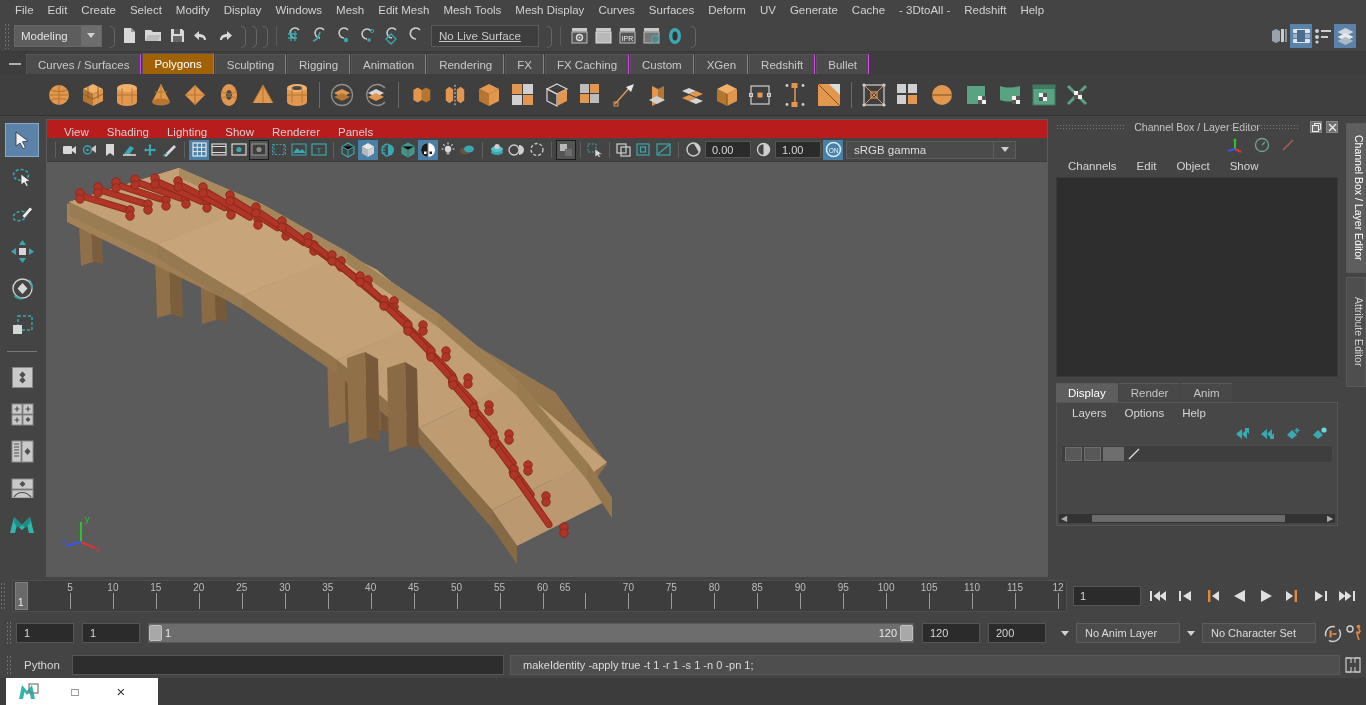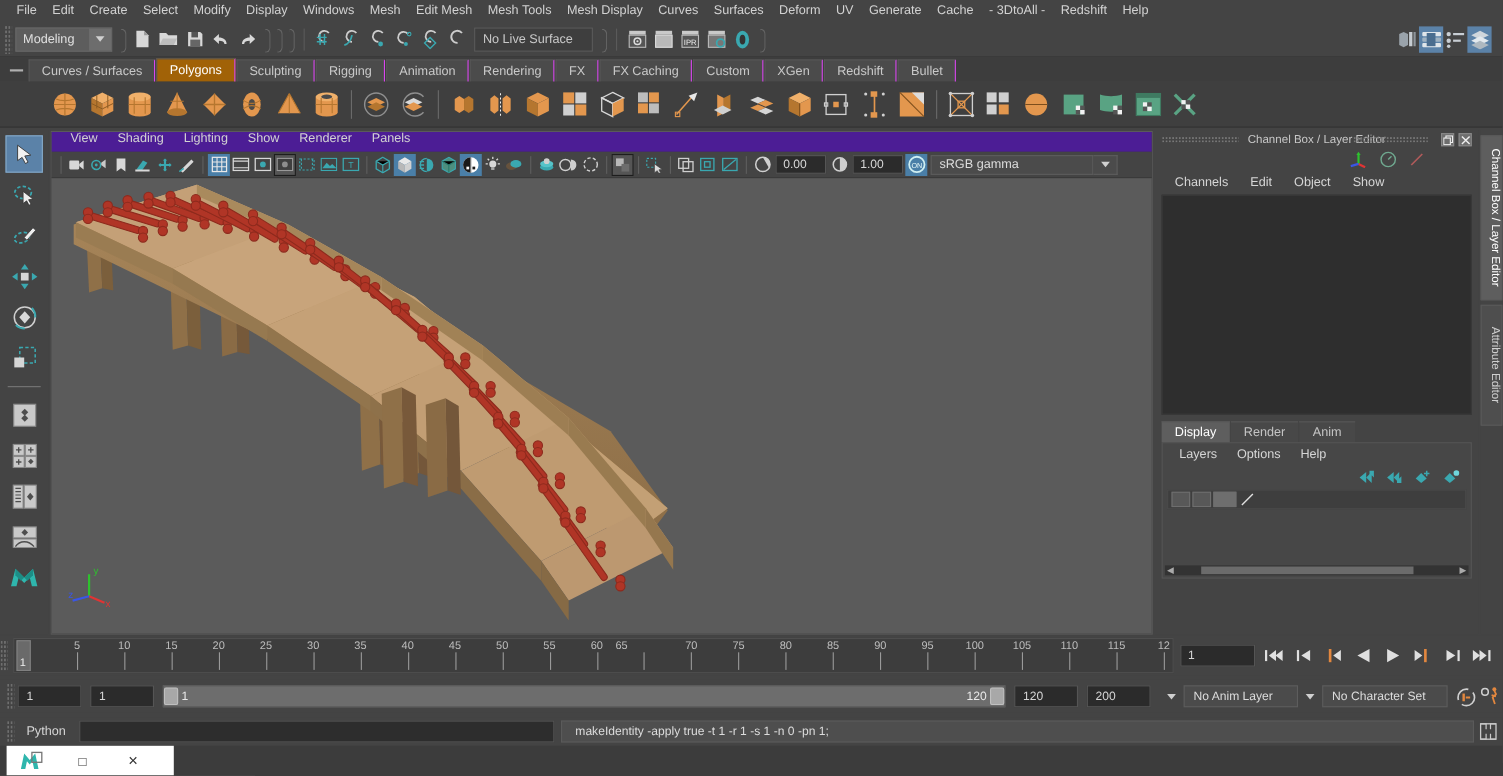--- a/index.html
+++ b/index.html
@@ -53,21 +53,21 @@
     width: 4px; height: 20px; border: 1px solid #666; border-left: none;
     border-radius: 0 8px 8px 0;
   }
   .tbtn {
     width: 24px; height: 24px; display: flex; align-items: center; justify-content: center;
     cursor: default; flex: none;
   }
   .livesurface {
     height: 22px; min-width: 108px; background: #3e3e3e;
     border: 1px solid #5a5a5a; display: flex; align-items: center;
-    padding-left: 7px; font-size: 11.5px; color: #c8c8c8; margin: 0 4px;
+    padding-left: 7px; font-size: 11.5px; color: #c8c8c8; margin: 0 4px; text-decoration: underline;
   }
   .statusright { margin-left: auto; display: flex; align-items: center; padding-right: 6px; }
   .panelbtn { width: 22px; height: 24px; display:flex;align-items:center;justify-content:center; }
   .panelbtn.on { background: #5b82a8; }
 
   
   .shelftabs {
     height: 22px; background: #3d3d3d; display: flex; align-items: flex-end;
     padding-left: 4px;
   }
@@ -99,21 +99,21 @@
   }
   .tool { width: 34px; height: 34px; margin-bottom: 3px; display: flex; align-items: center; justify-content: center; }
   .tool.sel { background: #5b82a8; border: 1px solid #86a9c7; }
   .tooldiv { width: 30px; height: 1px; background: #777; margin: 6px 0 8px; }
 
   
   .viewport-wrap {
     position: absolute; left: 46px; top: 119px; width: 1002px; height: 458px;
     background: #3a3a3a; border: 1px solid #5a5a5a;
   }
-  .vpmenubar { height: 18px; display: flex; align-items: flex-start; padding-left: 8px; background: #4c1d95; }
+  .vpmenubar { height: 18px; display: flex; align-items: flex-end; padding-left: 8px; background: #b91c1c; }
   .vpmenubar .vmi { padding: 0 9px; font-size: 11.5px; color: #d2d2d2; }
   .vptoolbar {
     height: 24px; background: #444; display: flex; align-items: center;
     padding-left: 4px; border-bottom: 1px solid #3a3a3a;
   }
   .vbtn { width: 20px; height: 20px; display:flex;align-items:center;justify-content:center; flex:none; }
   .vbtn.on { background: #4a7fa8; }
   .vbtn.framed { border: 1px solid #1d1d1d; background: #555; }
   .vsep { width: 1px; height: 16px; background: #5f5f5f; margin: 0 4px; flex:none; }
   .numfield {

